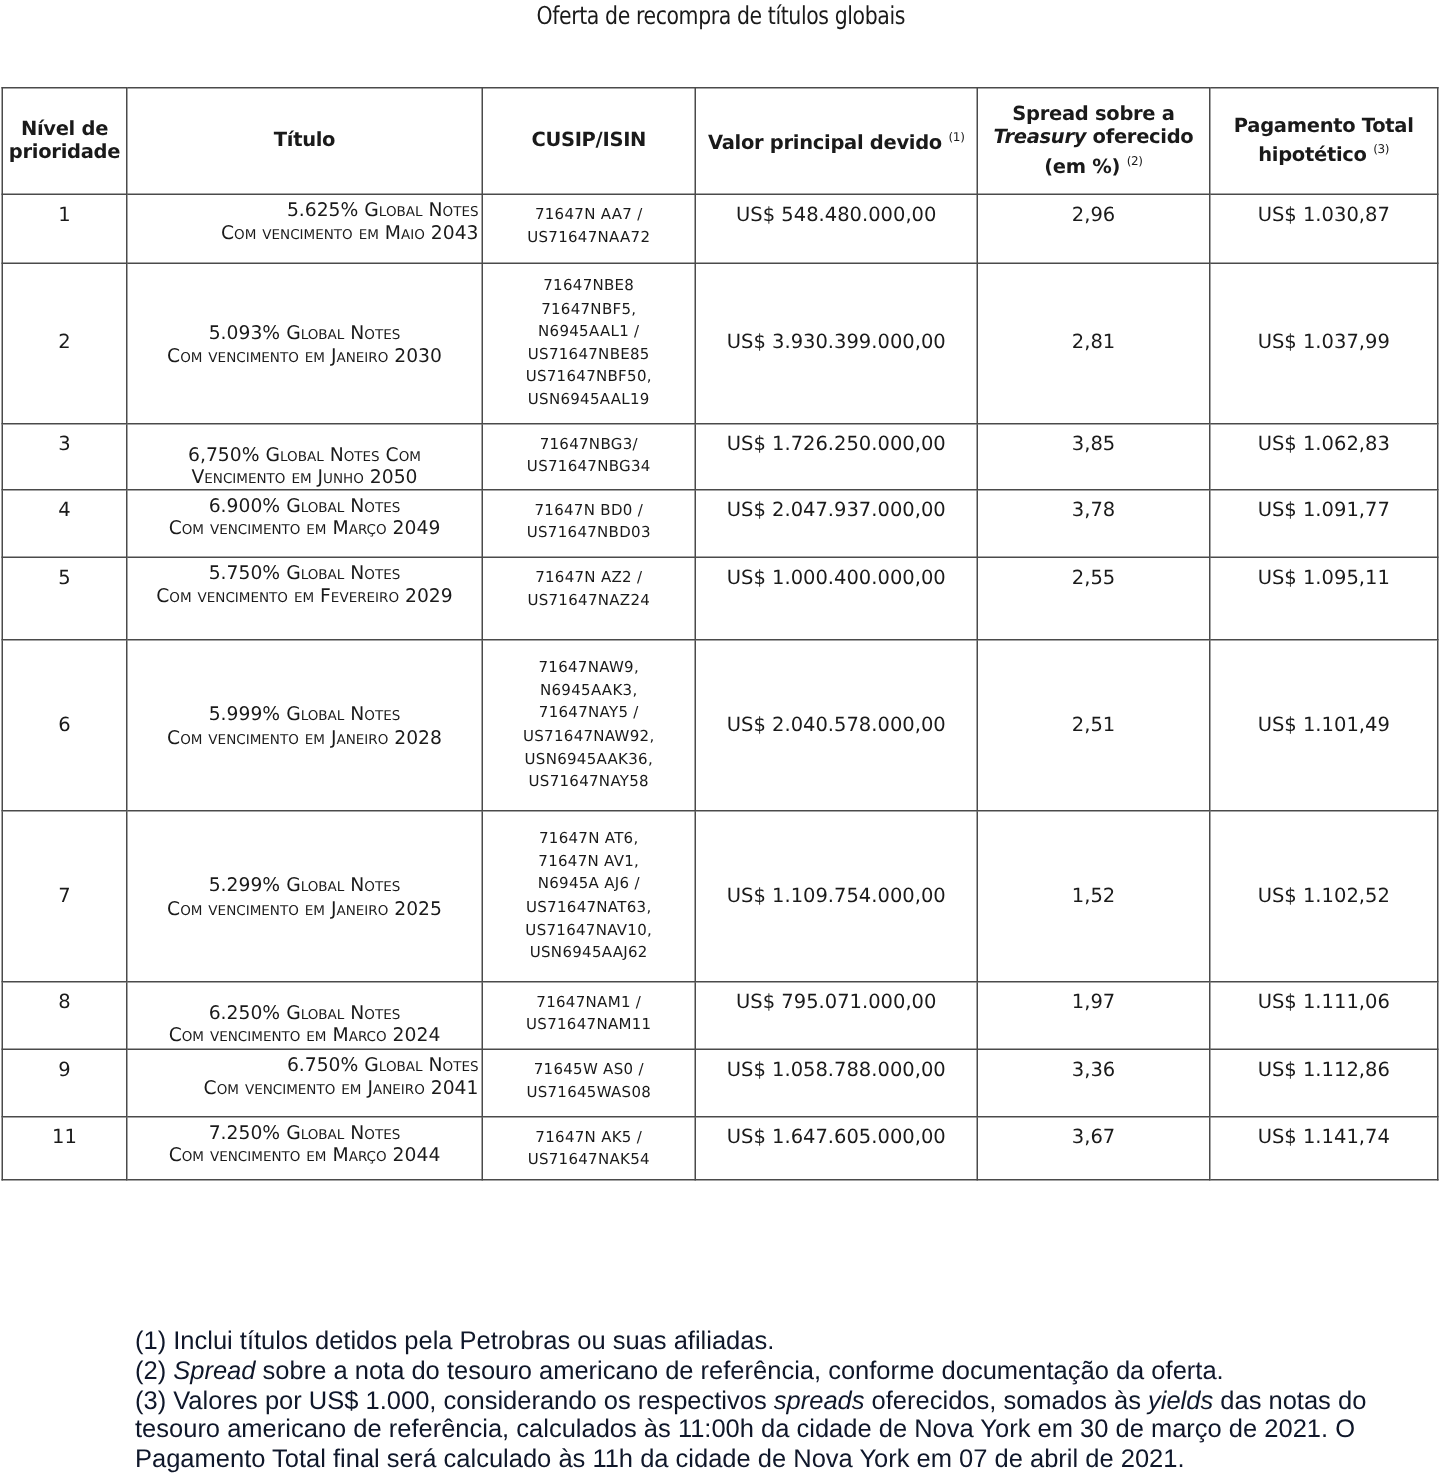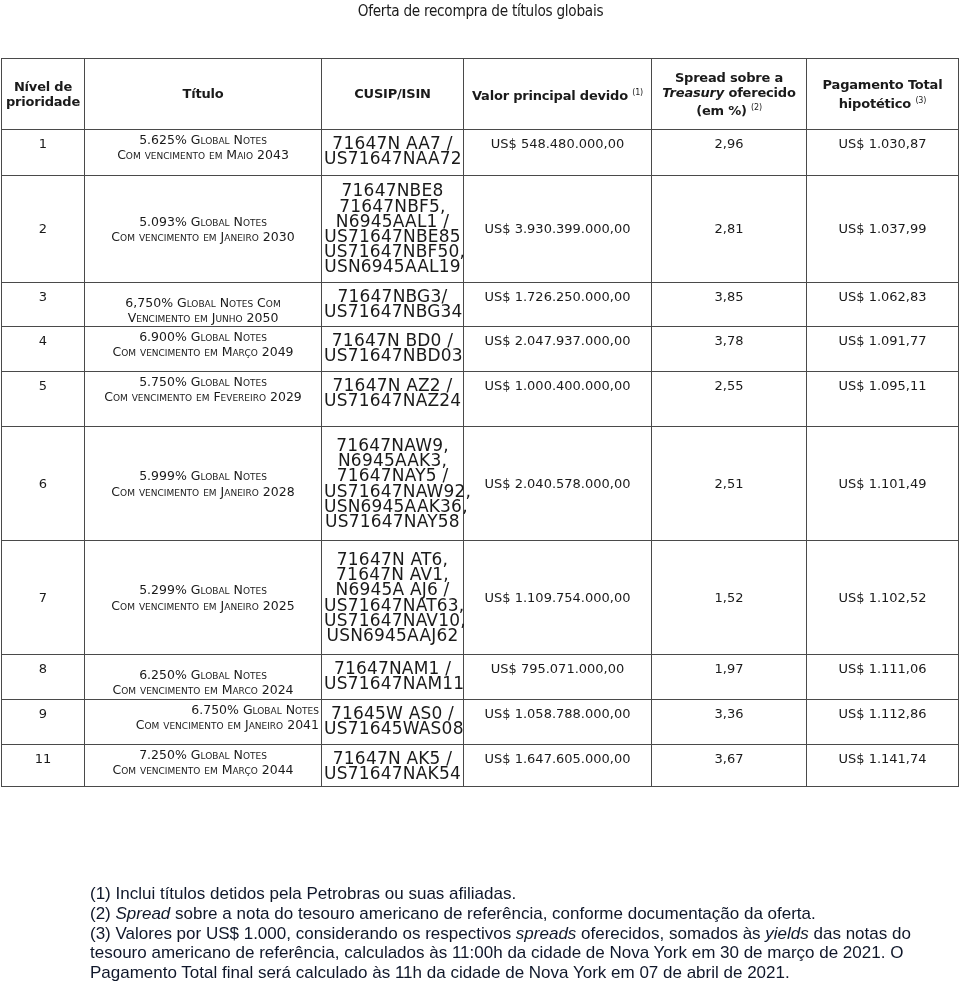--- a/index.html
+++ b/index.html
@@ -23,21 +23,21 @@
     border: 1.5px solid #4a4a4a;
     text-align: center; padding: 0 2px;
     line-height: 15.2px;
   }
   table.offer th {
     font-weight: bold; height: 70px; vertical-align: middle;
     font-size: 13px; letter-spacing: -0.2px;
   }
   table.offer td { vertical-align: top; padding-top: 6px; }
   td.mid { vertical-align: middle !important; padding-top: 0 !important; }
-  td.cusip { padding-top: 2px; letter-spacing: 0.2px; font-size: 17px; }
+  td.cusip { padding-top: 2px; letter-spacing: 0.2px; font-size: 10px; }
   td.title .l1 { display: block; }
   td.title .l2 { display: block; }
   .sc { font-variant: small-caps; font-size: 12.5px; }
   sup { font-size: 8px; font-weight: normal; vertical-align: 5px; }
   .footnotes {
     position: absolute; left: 90px; top: 884px; width: 860px;
     font-family: "Liberation Sans", sans-serif; font-size: 17px;
     line-height: 19.8px; color: #0f172a;
   }
   .footnotes p { margin: 0; }
@@ -69,21 +69,21 @@
       </th>
       <th>
         <span>Pagamento Total</span><br>
         <span>hipotético</span> <sup>(3)</sup>
       </th>
     </tr>
   </thead>
   <tbody id="rows">
       <tr style="height: 46px;">
         <td>1</td>
-        <td class="title" style="padding-top: 2px;">
+        <td class="title" style="padding-top: 2px; text-align: right;">
           <span class="l1 sc">5.625% Global Notes</span>
           <span class="l2 sc">Com vencimento em Maio 2043</span>
         </td>
         <td class="cusip">
           <div>71647N AA7 /</div>
           <div>US71647NAA72</div>
         </td>
         <td>US$ 548.480.000,00</td>
         <td>2,96</td>
         <td>US$ 1.030,87</td>

